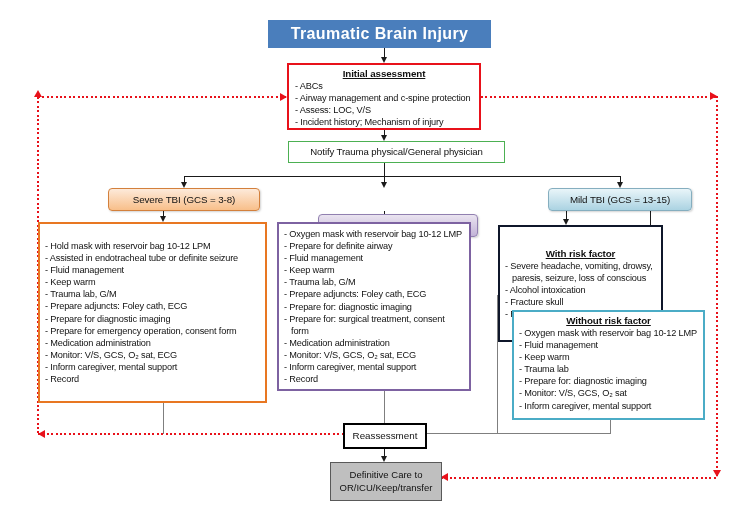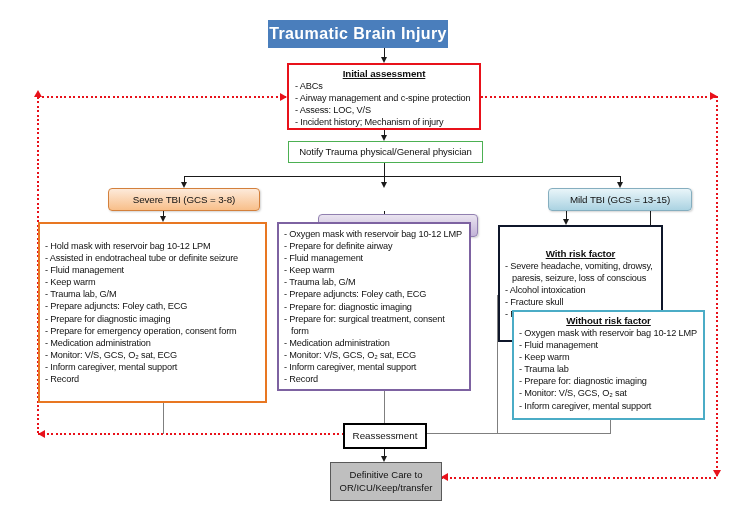--- a/index.html
+++ b/index.html
@@ -4,25 +4,25 @@
 <style>
   html,body{margin:0;padding:0;background:#fff;}
   #canvas{position:relative;width:750px;height:531px;background:#ffffff;
     font-family:"Liberation Sans",sans-serif;color:#111;overflow:hidden;}
   .box{position:absolute;box-sizing:border-box;background:#fff;}
   .items{font-size:9.2px;line-height:12.1px;letter-spacing:-0.15px;color:#111;}
   .hang .item{padding-left:7px;text-indent:-7px;}
   .flat .item{padding-left:0;text-indent:0;}
   .bx-title{font-weight:bold;text-align:center;font-size:9.8px;line-height:13px;letter-spacing:-0.1px;text-decoration:underline;}
   
-  .title-box{left:268px;top:20px;width:180px;height:28px;background:#4a7ebc;
+  .title-box{left:268px;top:20px;width:223px;height:28px;background:#4a7ebc;
     color:#fff;font-weight:bold;font-size:16px;text-align:center;line-height:28px;letter-spacing:.4px;}
   
   .initial{left:287px;top:63px;width:194px;height:67px;border:2px solid #e8111a;padding:2px 6px;}
-  .notify{left:288px;top:141px;width:195px;height:22px;border:1.5px solid #4cb052;
+  .notify{left:288px;top:141px;width:217px;height:22px;border:1.5px solid #4cb052;
     text-align:center;font-size:9.6px;line-height:19px;letter-spacing:-0.1px;}
   .pill{position:absolute;box-sizing:border-box;height:23px;border-radius:4px;text-align:center;
     font-size:9.8px;line-height:21px;letter-spacing:-0.1px;box-shadow:1px 1px 2px rgba(0,0,0,.18);}
   .pill-severe{left:108px;top:188px;width:152px;border:1px solid #d3803c;
     background:linear-gradient(#fdeada,#f8bf8a);}
   .pill-moderate{left:318px;top:188px;width:160px;border:1px solid #9180b0;
     background:linear-gradient(#eae4f0,#c2b3d7);margin-top:26px;}
   .pill-mild{left:548px;top:188px;width:144px;border:1px solid #85aebf;
     background:linear-gradient(#e9f5f9,#abd3e2);}
   .severe-box{left:38px;top:222px;width:229px;min-height:153px;border:2px solid #e87722;padding:16px 5px;}

